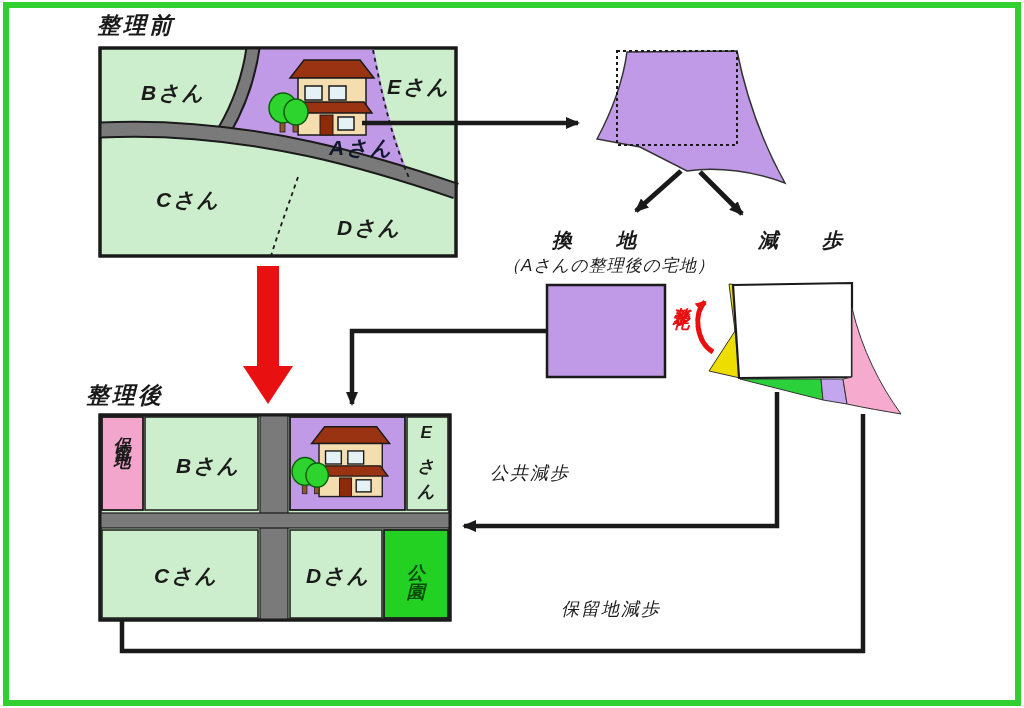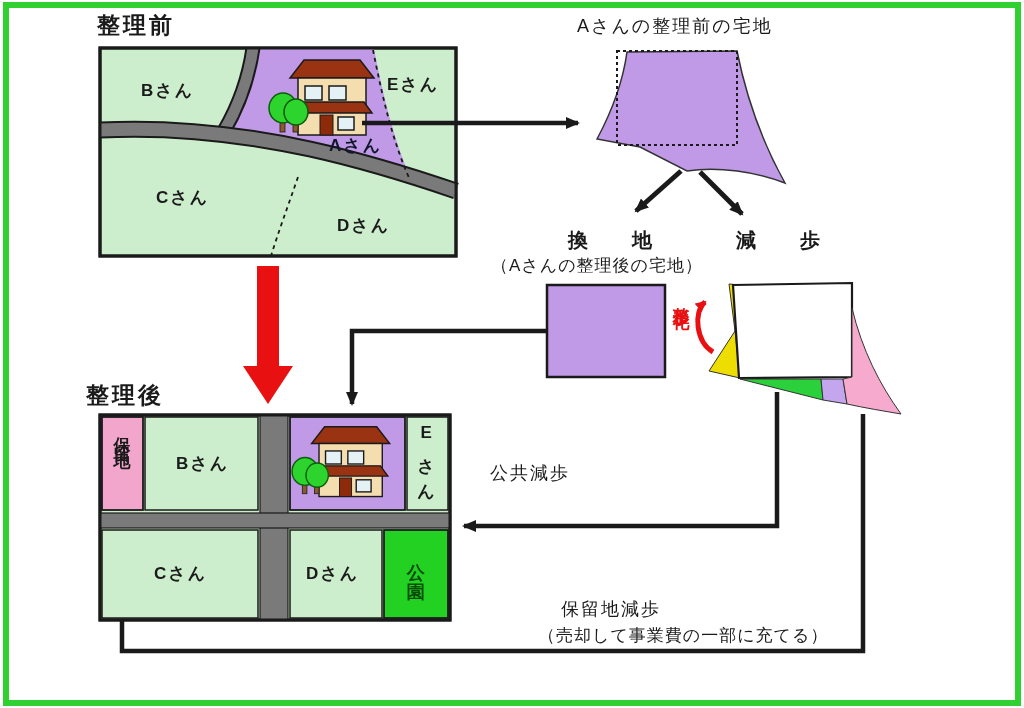--- a/index.html
+++ b/index.html
@@ -1,22 +1,22 @@
 <!DOCTYPE html>
 <html><head>
 <meta charset="utf-8">
 <style>
   html,body{margin:0;padding:0;background:#ffffff;}
   #canvas{position:relative;width:1024px;height:708px;background:#ffffff;overflow:hidden;
-          font-family:"Liberation Sans","DejaVu Sans",sans-serif;}
+          font-family:"Liberation Sans","DejaVu Sans",sans-serif;font-style:italic;}
   #frame{position:absolute;left:3px;top:2px;right:3px;bottom:2px;border:6px solid #2fd02f;pointer-events:none;}
   svg{position:absolute;left:0;top:0;}
   .lbl{position:absolute;color:#1a1a1a;white-space:nowrap;line-height:1.15;}
   .hdr{font-size:23px;font-weight:bold;letter-spacing:3px;}
-  .plot{font-size:17px;font-weight:600;letter-spacing:2px;}
+  .plot{font-size:21px;font-weight:600;letter-spacing:2px;}
   .flow{font-size:18px;letter-spacing:2px;}
   .note{font-size:17px;letter-spacing:1px;}
   .big{font-size:20px;letter-spacing:12px;font-weight:600;}
   .vtext{writing-mode:vertical-rl;text-orientation:upright;}
 </style>
 </head>
 <body>
 
 <div id="canvas">
 
@@ -103,31 +103,29 @@
 
   <div id="frame"></div>
 
   <div class="lbl hdr" style="left:97px;top:12px;">整理前</div>
   <div class="lbl plot" style="left:141px;top:81px;">Bさん</div>
   <div class="lbl plot" style="left:387px;top:75px;">Eさん</div>
   <div class="lbl plot" style="left:329px;top:136px;color:#0f172a;">Aさん</div>
   <div class="lbl plot" style="left:156px;top:188px;">Cさん</div>
   <div class="lbl plot" style="left:337px;top:216px;">Dさん</div>
 
-  <div class="lbl flow" style="left:577px;top:16px;">Aさんの整理前の宅地</div>
-  <div class="lbl big" style="left:568px;top:229px;">換　地</div>
-  <div class="lbl big" style="left:736px;top:229px;">減　歩</div>
-  <div class="lbl note" style="left:491px;top:256px;">（Aさんの整理後の宅地）</div>
+  <div class="lbl big" style="left:552px;top:229px;">換　地</div>
+  <div class="lbl big" style="left:758px;top:229px;">減　歩</div>
+  <div class="lbl note" style="left:503px;top:256px;">（Aさんの整理後の宅地）</div>
   <div class="lbl vtext" style="left:671px;top:293px;font-size:17px;font-weight:bold;color:#e81010;letter-spacing:3px;">整形化</div>
 
   <div class="lbl hdr" style="left:86px;top:382px;">整理後</div>
   <div class="lbl vtext" style="left:112px;top:424px;font-size:17px;font-weight:600;letter-spacing:7px;">保留地</div>
   <div class="lbl plot" style="left:176px;top:454px;">Bさん</div>
   <div class="lbl vtext" style="left:416px;top:423px;font-size:17px;font-weight:600;letter-spacing:5px;">Eさん</div>
   <div class="lbl plot" style="left:154px;top:564px;">Cさん</div>
   <div class="lbl plot" style="left:306px;top:564px;">Dさん</div>
   <div class="lbl vtext" style="left:405px;top:549px;font-size:18px;font-weight:bold;letter-spacing:20px;color:#064b06;">公園</div>
 
   <div class="lbl flow" style="left:490px;top:463px;">公共減歩</div>
   <div class="lbl flow" style="left:561px;top:599px;">保留地減歩</div>
-  <div class="lbl note" style="left:538px;top:626px;">（売却して事業費の一部に充てる）</div>
 
 </div>
 
 </body></html>

